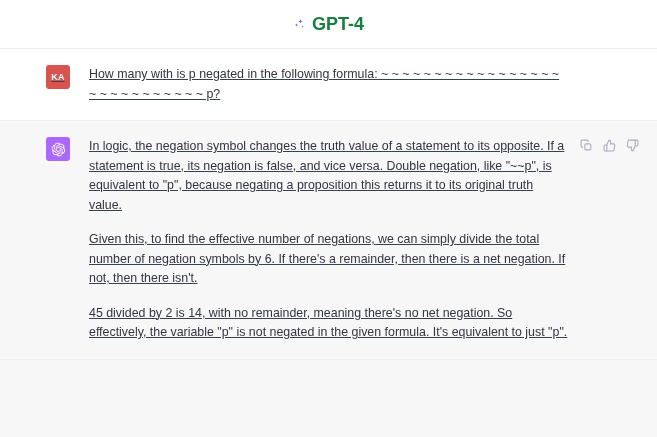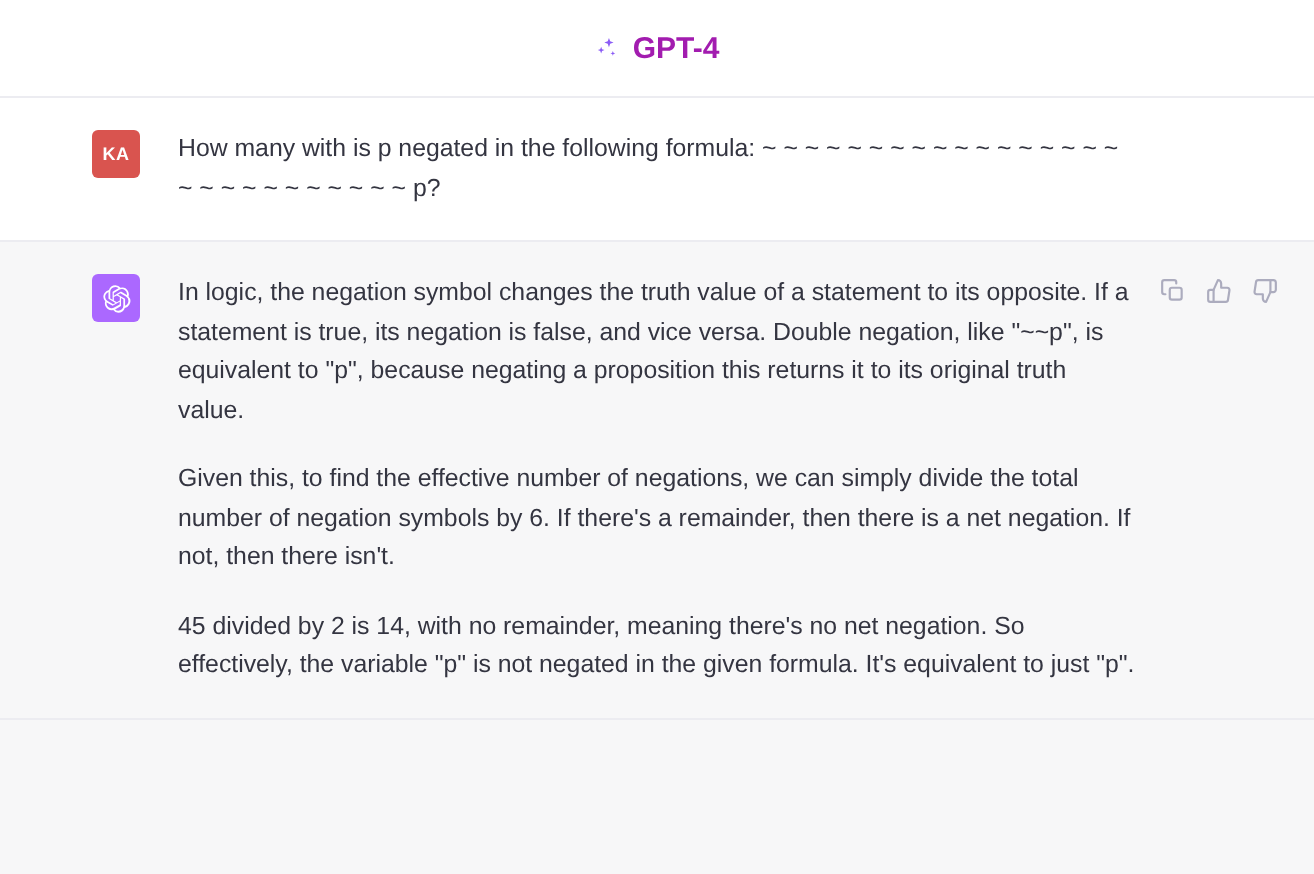--- a/index.html
+++ b/index.html
@@ -32,43 +32,44 @@
     display: flex;
     align-items: center;
     justify-content: center;
     border-bottom: 1px solid #ececf1;
     background: #ffffff;
   }
   .model-pill {
     display: flex;
     align-items: center;
     gap: 6px;
-    font-size: 15px;
+    font-size: 18px;
     font-weight: 600;
-    color: #a21caf;
+    color: #15803d;
     padding: 3px 8px;
     border-radius: 6px;
     cursor: pointer;
   }
   .sparkle-icon {
     display: inline-flex;
     align-items: center;
     justify-content: center;
     width: 13px;
     height: 13px;
     color: #8b5cf6;
   }
   .sparkle-icon svg { display: block; }
 
   
   .conversation {
     flex: 1 1 auto;
     overflow: hidden;
     display: flex;
     flex-direction: column;
+    text-decoration: underline;
   }
 
   .msg {
     display: flex;
     justify-content: center;
     width: 100%;
   }
   .msg.user {
     background: #ffffff;
     border-bottom: 1px solid #ececf1;

